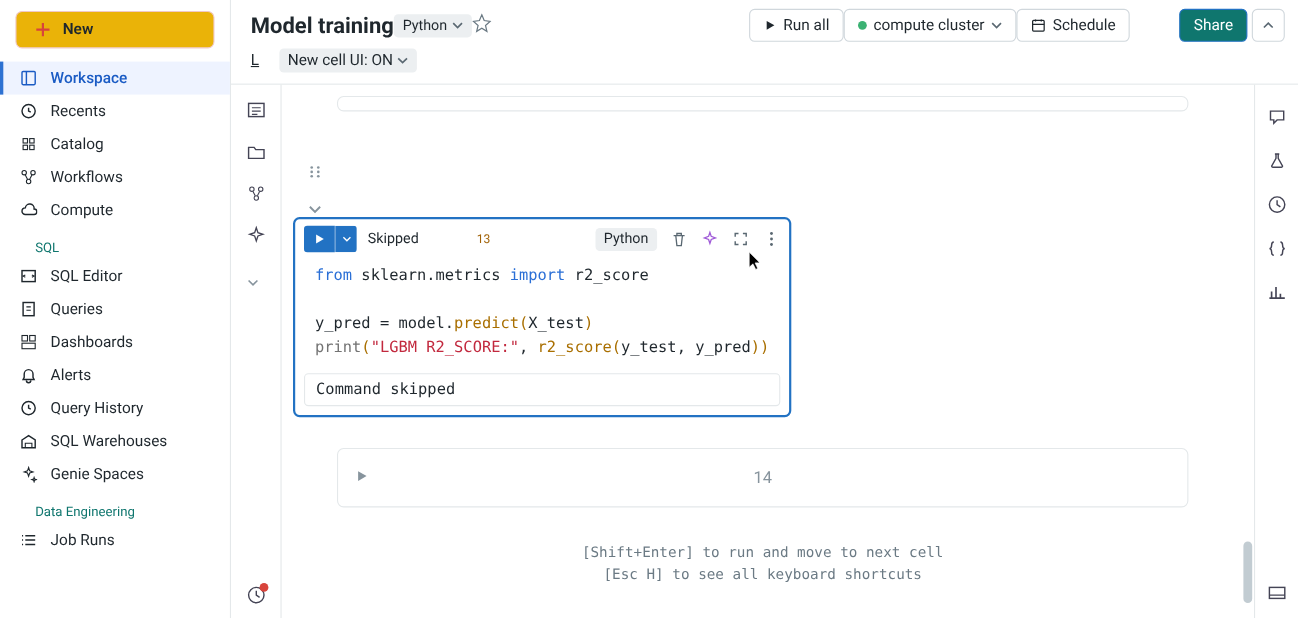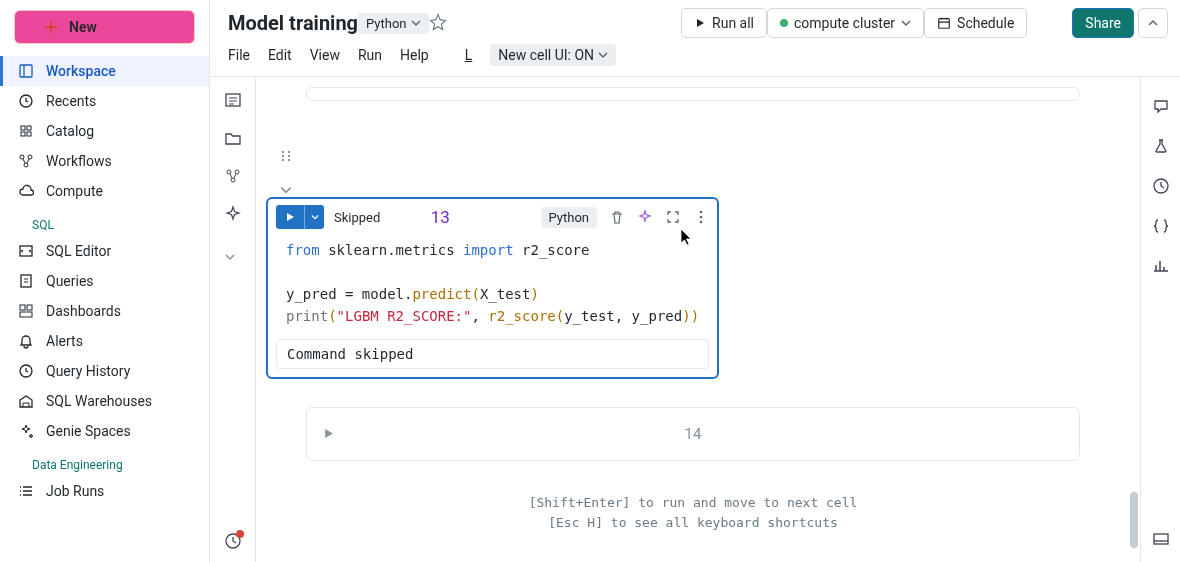--- a/index.html
+++ b/index.html
@@ -1,20 +1,20 @@
 <!DOCTYPE html>
 <html><head>
 <meta charset="utf-8">
 <style>
 * { margin:0; padding:0; box-sizing:border-box; }
 body { font-family: -apple-system, BlinkMacSystemFont, "Segoe UI", Roboto, sans-serif; font-size:13px; color:#1f272d; background:#fff; width:1180px; height:562px; overflow:hidden; position:relative;}
 .app { display:flex; height:100%; }
 
 .sidebar { width:210px; border-right:1px solid #e4e8ea; background:#fff; display:flex; flex-direction:column; padding-top:10px;}
-.new-btn { margin:0 14px 12px 14px; display:flex; align-items:center; gap:10px; padding:8px 28px; border:1px solid #f0c9c7; background:#ec4899; border-radius:6px; cursor:pointer; font-weight:600; font-size:14px;}
+.new-btn { margin:0 14px 12px 14px; display:flex; align-items:center; gap:10px; padding:8px 16px; border:1px solid #f0c9c7; background:#eab308; border-radius:6px; cursor:pointer; font-weight:600; font-size:14px;}
 .new-btn svg{color:#d8443c;}
 .nav-group{ padding:0;}
 .nav-item { display:flex; align-items:center; gap:12px; padding:7px 18px; font-size:14px; cursor:pointer; white-space:nowrap;}
 .nav-item.active { background:#eef3ff; color:#1a5bc4; border-left:3px solid #2e72d2; padding-left:15px; font-weight:500;}
 .nav-item svg{width:16px;height:16px;flex-shrink:0;}
 .section-label{ padding:12px 18px 4px; color:#0f766e; font-size:12px;margin-left:14px;}
 
 .main { flex:1; display:flex; flex-direction:column; min-width:0;}
 
 .topbar { display:flex; align-items:center; padding:8px 12px 0 18px; }
@@ -46,21 +46,21 @@
 
 .cell-wrap{ display:flex; align-items:flex-start; margin:0 0 28px 0;flex-direction:column;}
 .cell-gutter{ width:40px; display:flex; flex-direction:column; align-items:center; gap:20px; padding-top:24px;}
 .cell-gutter svg{width:14px;height:14px;color:#87949d;cursor:pointer;}
 .cell{ flex:1; border:2px solid #2272c3; border-radius:6px; background:#fff;}
 .cell-toolbar{ display:flex; align-items:center; padding:6px 8px; gap:10px;}
 .run-split{ display:flex; align-items:center;}
 .run-main{ background:#2272c3; color:#fff; width:28px;height:24px; display:flex;align-items:center;justify-content:center; border-top-left-radius:3px;border-bottom-left-radius:3px; cursor:pointer;}
 .run-drop{ background:#2272c3; color:#fff; width:20px;height:24px; display:flex;align-items:center;justify-content:center; border-top-right-radius:3px;border-bottom-right-radius:3px; border-left:1px solid rgba(255,255,255,.4); cursor:pointer;}
 .status-text{ font-size:13px; color:#1f272d;}
-.cell-num{ margin-left:auto; margin-right:auto; color:#6d28d9; font-size:17px;}
+.cell-num{ margin-left:auto; margin-right:auto; color:#a16207; font-size:11px;}
 .cell-right-controls{ display:flex; align-items:center; gap:12px; margin-left:auto;}
 .py-pill{ background:#eceff1; padding:3px 8px; border-radius:4px; font-size:13px;}
 .ctl-ic{width:16px;height:16px;color:#5a6872;cursor:pointer;}
 .code{ padding:4px 18px 12px; font-family:"SF Mono",Menlo,Consolas,monospace; font-size:14px; line-height:22px; white-space:pre;}
 .kw{color:#2a6fd6;}
 .fn{color:#737373;}
 .call{color:#a96f00;}
 .paren{color:#a96f00;}
 .str{color:#c2293e;}
 .output-block{ margin:0 8px 8px; border:1px solid #e4e8ea; border-radius:4px; padding:6px 10px; font-family:"SF Mono",Menlo,Consolas,monospace; font-size:14px;}
@@ -226,21 +226,20 @@
         <span>Share</span>
       </div>
       <div class="collapse-btn">
         <svg width="12" height="12" viewBox="0 0 12 12">
             <path d="M2 8l4-4 4 4" stroke="#5a6872" stroke-width="1.5" fill="none"></path>
           </svg>
       </div>
     </div>
 
     <div class="menubar">
-      <span id="menu-items"><span class="menu-item" style="margin-right: 18px;">File</span><span class="menu-item" style="margin-right: 18px;">Edit</span><span class="menu-item" style="margin-right: 18px;">View</span><span class="menu-item" style="margin-right: 18px;">Run</span><span class="menu-item" style="margin-right: 18px;">Help</span></span>
       <span class="menu-item underline">L</span>
       <span class="menu-pill">
         <span>New cell UI: ON</span>
         <svg width="10" height="10" viewBox="0 0 10 10">
             <path d="M1 3l4 4 4-4" stroke="#5a6872" stroke-width="1.5" fill="none"></path>
           </svg>
       </span>
     </div>
 
     <div class="body-row">

